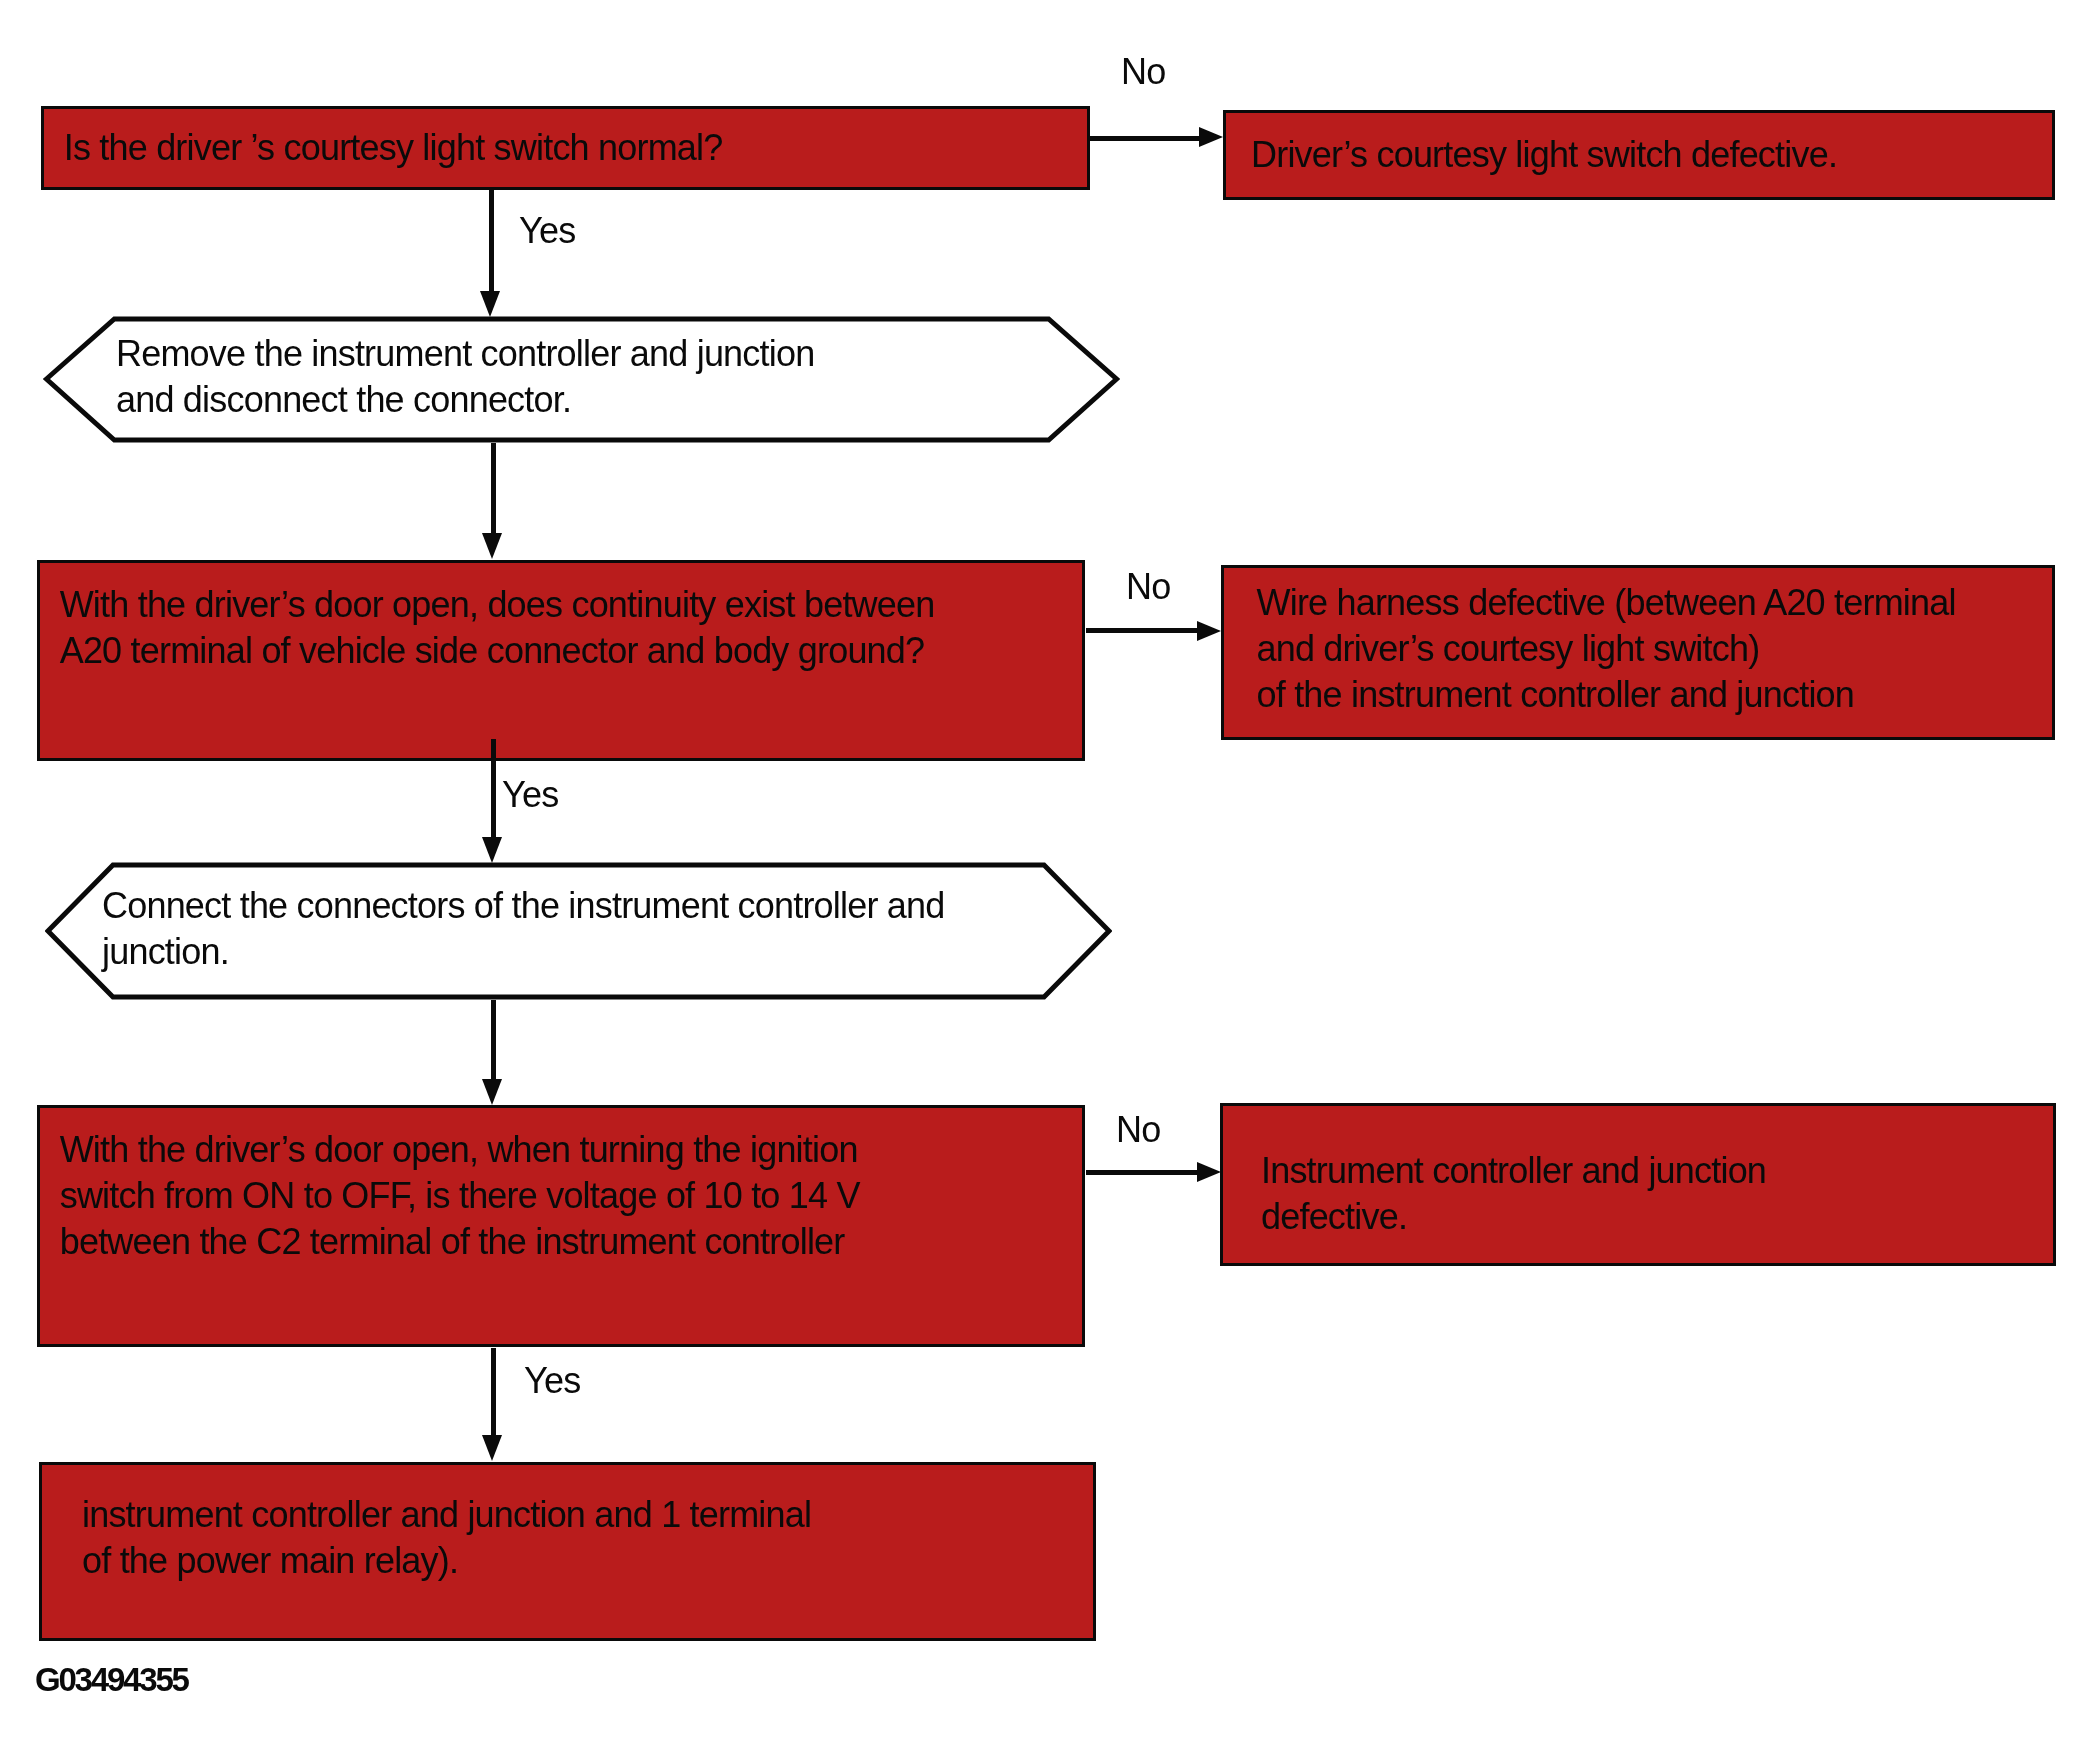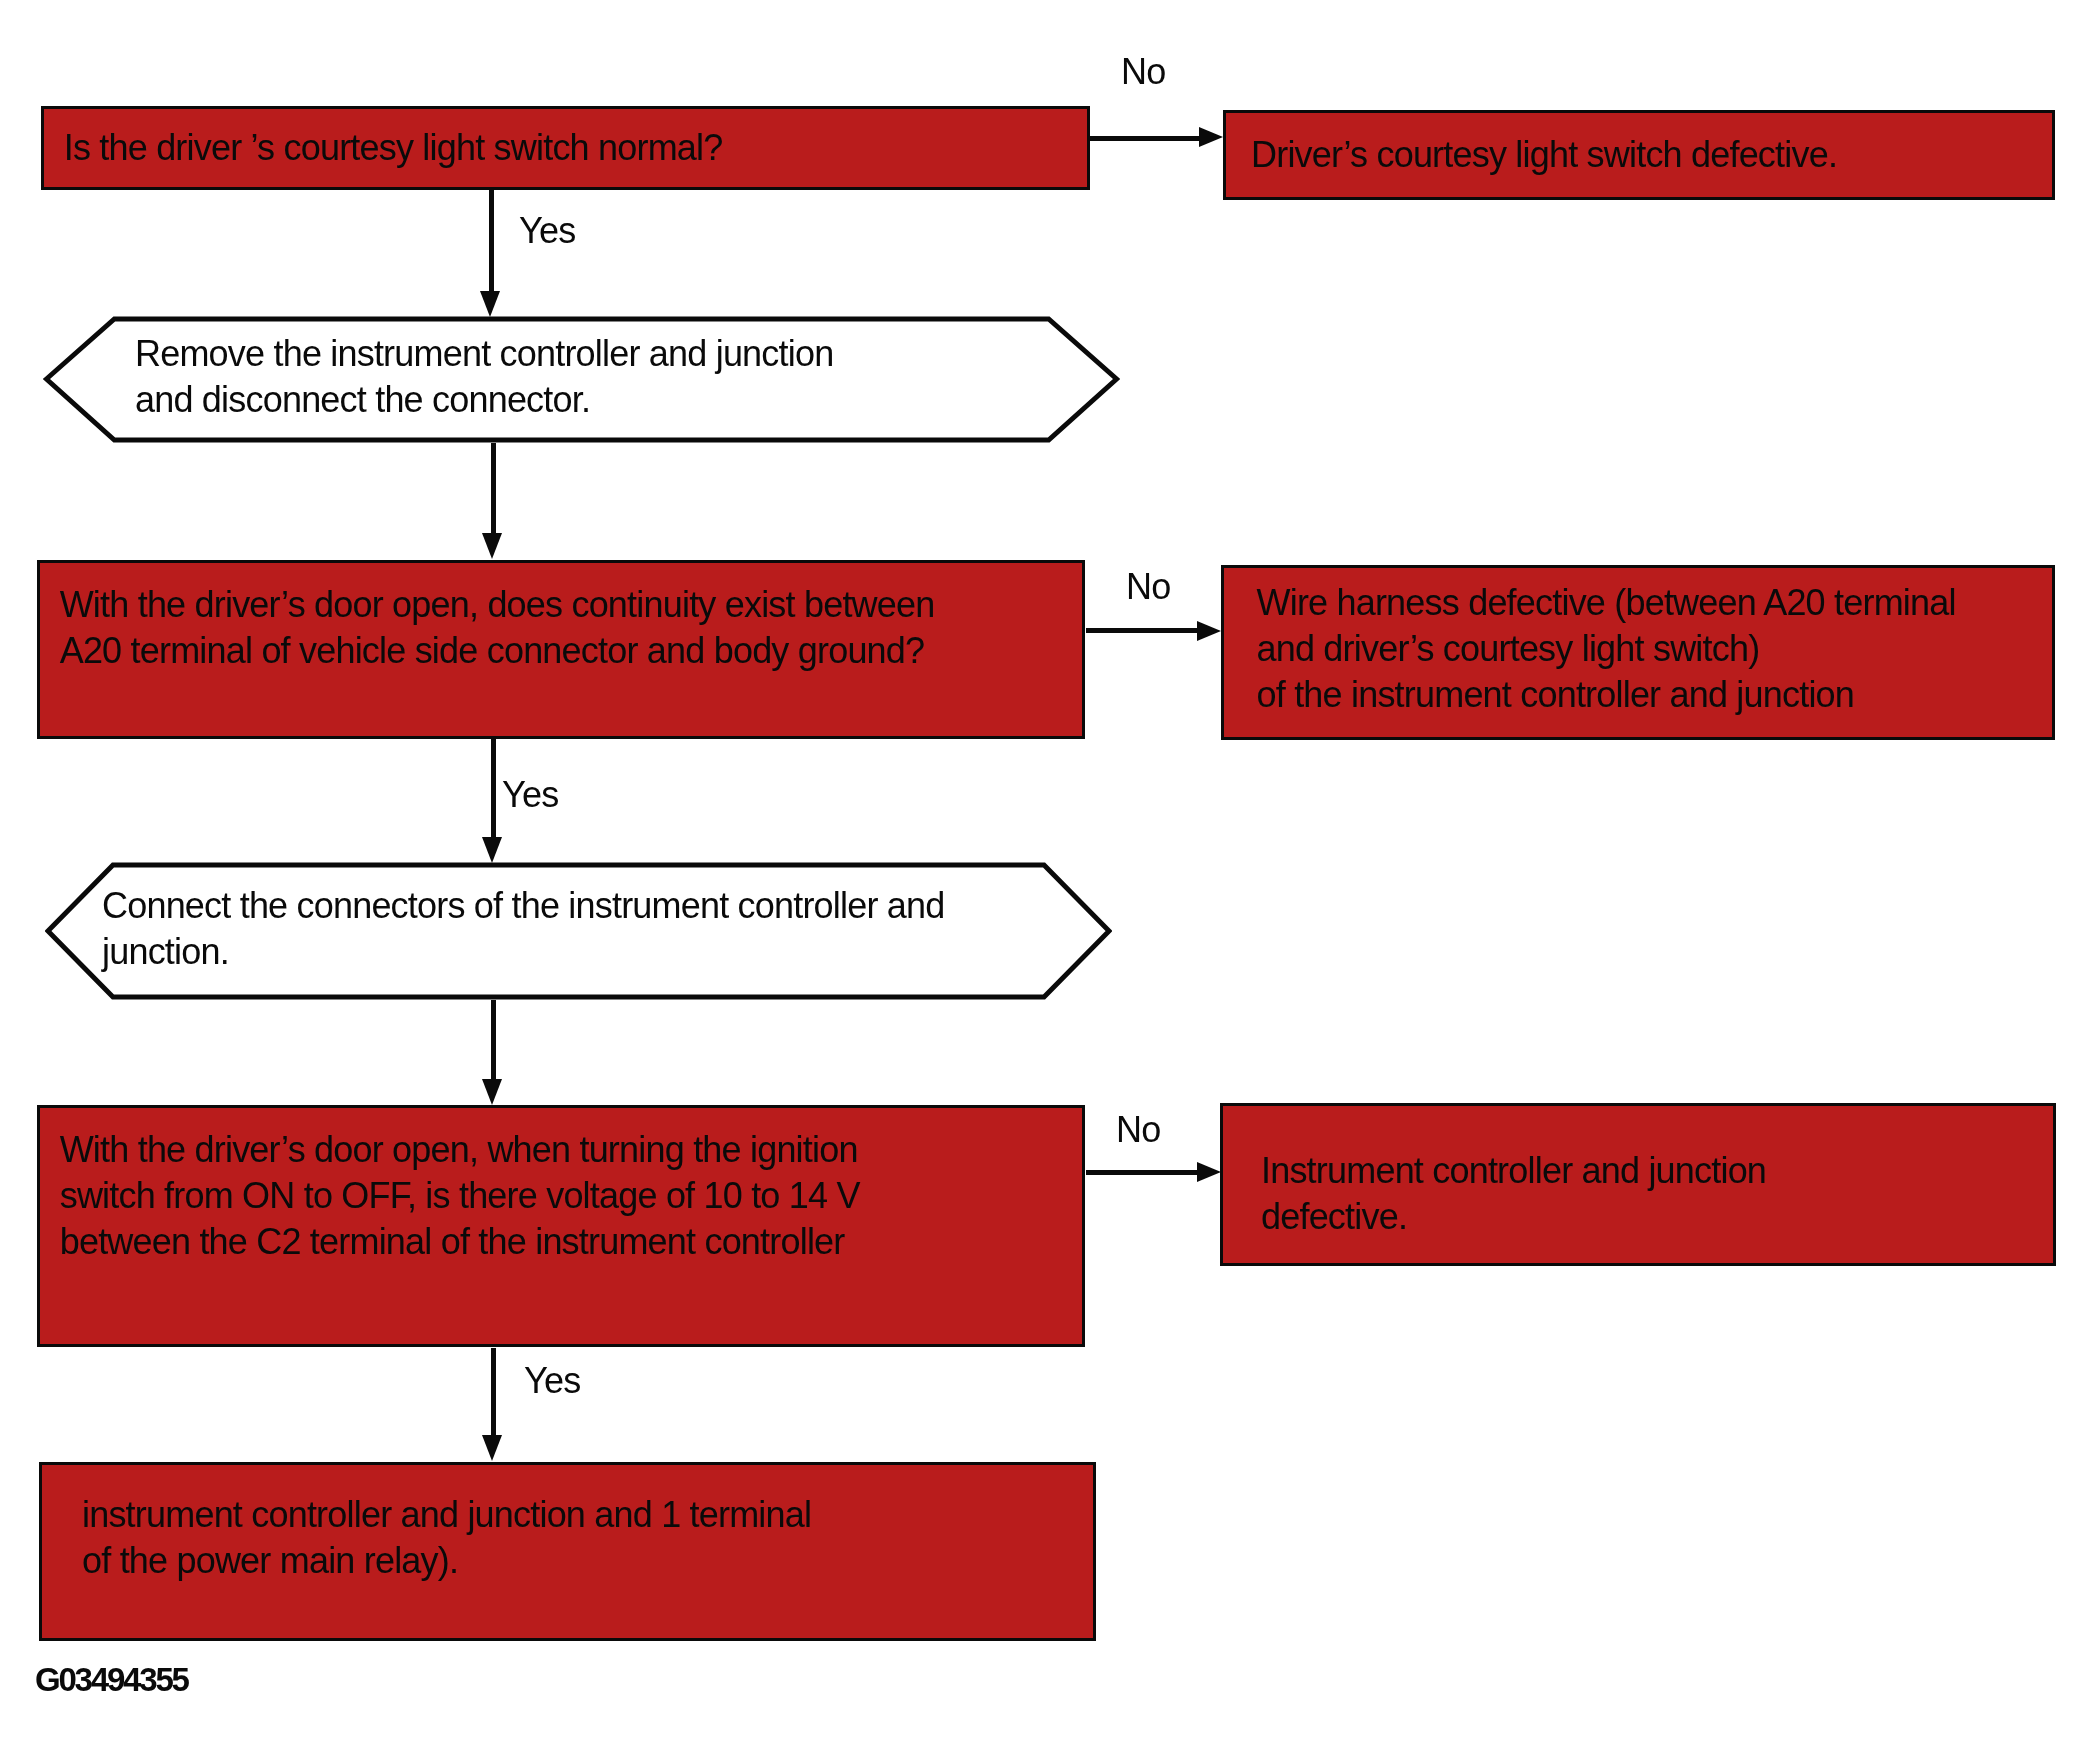--- a/index.html
+++ b/index.html
@@ -50,22 +50,22 @@
     position: absolute;
     font-size: 36px;
     letter-spacing: -0.8px;
     white-space: nowrap;
   }
 
   
   #q1   { left: 41px;   top: 106px;  width: 1049px; height: 84px;  padding-left: 19.7px; }
   #r1   { left: 1223px; top: 110px;  width: 832px;  height: 90px;  padding-left: 25px; }
   #hex1 { left: 43px;   top: 316px;  width: 1077px; height: 127px; }
-  #hex1 .hex-text { left: 92px; top: 14.8px; }
-  #q2   { left: 37px;   top: 560px;  width: 1048px; height: 179px; padding: 18.7px 0 0 19.7px; }
+  #hex1 .hex-text { left: 73px; top: 14.8px; }
+  #q2   { left: 37px;   top: 560px;  width: 1048px; height: 201px; padding: 18.7px 0 0 19.7px; }
   #r2   { left: 1221px; top: 565px;  width: 834px;  height: 175px; padding: 11.8px 0 0 32.5px; }
   #hex2 { left: 45px;   top: 862px;  width: 1067px; height: 138px; }
   #hex2 .hex-text { left: 57px; top: 20.7px; }
   #q3   { left: 37px;   top: 1105px; width: 1048px; height: 242px; padding: 18.7px 0 0 19.7px; }
   #r3   { left: 1220px; top: 1103px; width: 836px;  height: 163px; padding: 42px 6px 0 38px; }
   #end  { left: 39px;   top: 1462px; width: 1057px; height: 179px; padding: 26.6px 0 0 40px; }
 
   #lbl-no1  { left: 1121px; top: 51px; }
   #lbl-yes1 { left: 519px;  top: 210px; }
   #lbl-no2  { left: 1126px; top: 566px; }

